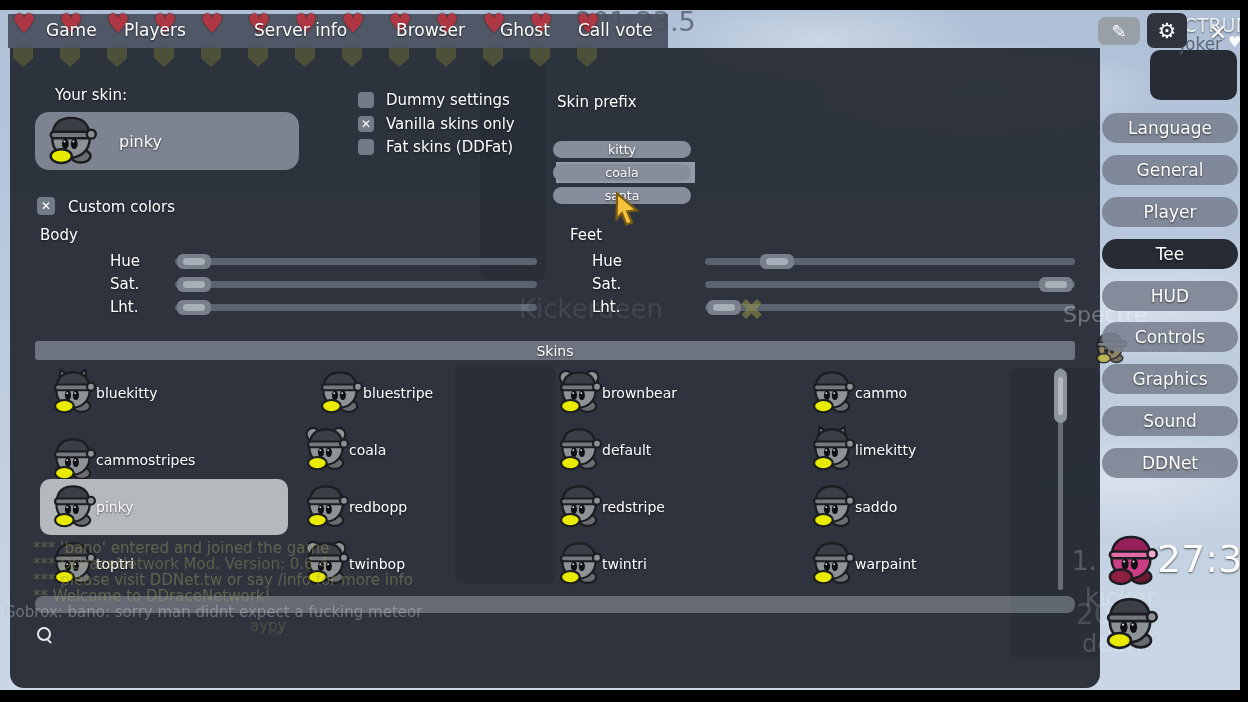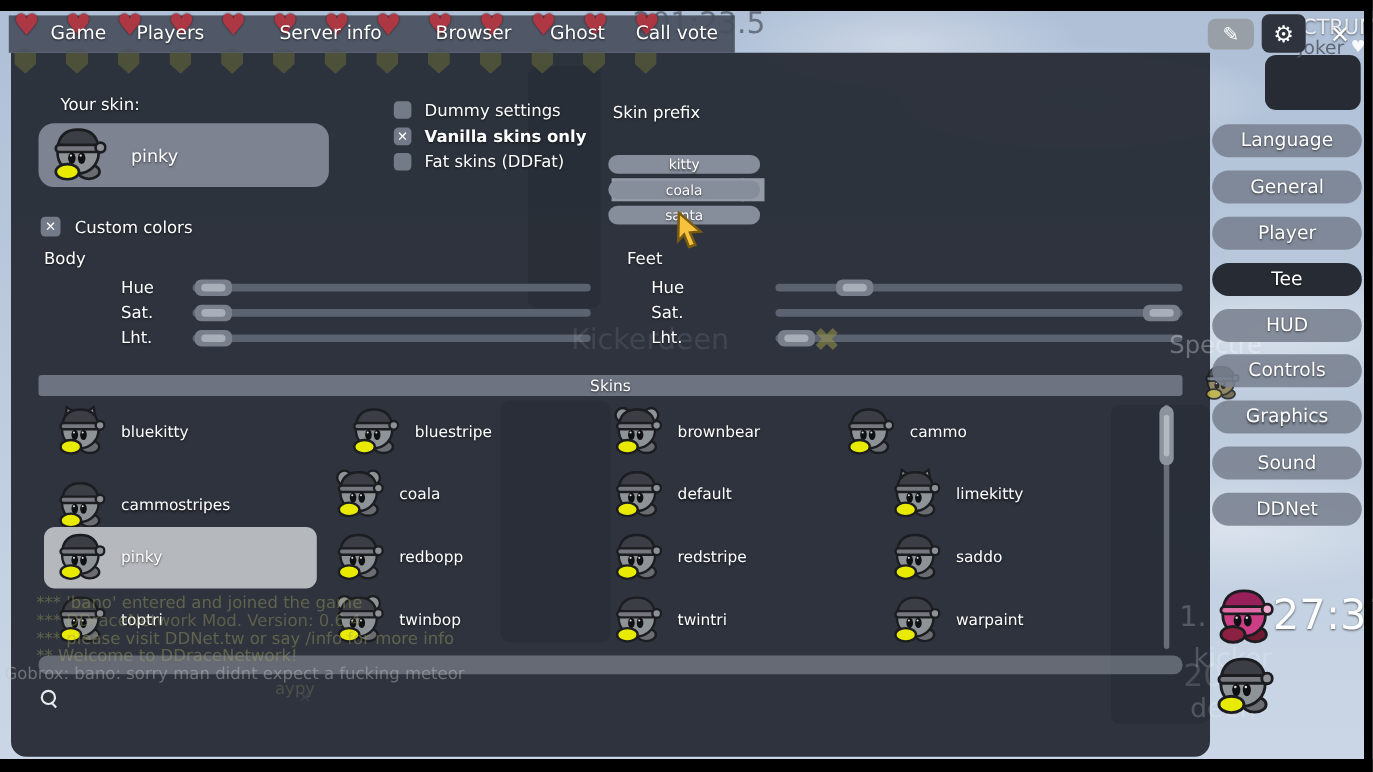--- a/index.html
+++ b/index.html
@@ -35,21 +35,21 @@
   .pill{position:absolute;left:543px;width:138px;height:17px;background:#878e9b;border-radius:9px;
     display:flex;align-items:center;justify-content:center;font-size:12.5px;}
   .rail{position:absolute;height:7px;border-radius:4px;background:#5c6370;}
   .knob{position:absolute;top:-4px;width:34px;height:15px;border-radius:6px;background:#79808c;
     display:flex;align-items:center;justify-content:center;}
   .knob i{display:block;width:22px;height:7px;border-radius:4px;background:#a9afb8;}
   #skins-header{left:25px;top:293px;width:1040px;height:19px;background:#6d7380;border-radius:3px;
     display:flex;align-items:center;justify-content:center;font-size:14px;}
   .skin-item{position:absolute;width:248px;height:56px;display:flex;align-items:center;border-radius:10px;}
   .skin-item.selected{background:#b5b8bd;}
-  .skin-item .nm{margin-left:14px;font-size:14px;}
+  .skin-item .nm{font-size:14px;}
   .tab{position:absolute;left:1102px;width:136px;height:30px;border-radius:15px;
     background:rgba(121,129,143,.88);display:flex;align-items:center;justify-content:center;
     font-size:17px;z-index:12;cursor:pointer;}
   .tab.active{background:#262b34;}
   .chatline{position:absolute;font-size:15px;color:rgba(168,168,96,.42);white-space:nowrap;z-index:11;}
   .ghost{position:absolute;color:rgba(255,255,255,.38);z-index:11;white-space:nowrap;}
   input{font-family:inherit;}
   #prefix-input{left:546px;top:114px;width:108px;height:21px;background:#959ba6;border:none;
     color:#fff;font-size:14px;padding:0 6px;text-shadow:0 1px 2px rgba(0,0,0,.5);}
   #prefix-clear{left:664px;top:114px;width:21px;height:21px;background:#959ba6;color:#fff;
@@ -196,21 +196,21 @@
             <circle cx="35" cy="35" r="1.3" fill="#fff" opacity=".85"></circle>
             <ellipse cx="20" cy="53" rx="13" ry="8.5" fill="#e8ea00" stroke="#1b1d20" stroke-width="3"></ellipse>
           </svg></div>
       <div class="wtxt" style="margin-left:22px;font-size:16px;">pinky</div>
     </div>
 
     <div id="checkbox-col">
         <div class="checkbox" style="left: 348px; top: 44px;"></div>
         <div class="abs wtxt label15" style="left: 376px; top: 43px;">Dummy settings</div>
         <div class="checkbox" style="left: 348px; top: 67.5px;">✕</div>
-        <div class="abs wtxt label15" style="left: 376px; top: 66.5px; font-weight: bold;">Vanilla skins only</div>
+        <div class="abs wtxt label15" style="left: 376px; top: 66.5px;">Vanilla skins only</div>
         <div class="checkbox" style="left: 348px; top: 91px;"></div>
         <div class="abs wtxt label15" style="left: 376px; top: 90px;">Fat skins (DDFat)</div>
       </div>
 
     <div class="abs wtxt label15" style="left:547px;top:45px;">Skin prefix</div>
     <input id="prefix-input" class="abs" value="santa" style="">
     <div id="prefix-clear" class="abs">✕</div>
     <div id="prefix-suggestions">
         <div class="pill wtxt" style="top: 93px;">kitty</div>
         <div class="pill wtxt" style="top: 116px;">coala</div>
@@ -308,21 +308,21 @@
               <rect x="7" y="23" width="50" height="8" rx="4" fill="#75797f" stroke="#1b1d20" stroke-width="3"></rect>
               <circle cx="57" cy="26" r="5.5" fill="#8d9196" stroke="#1b1d20" stroke-width="3"></circle>
               <ellipse cx="25" cy="38" rx="4.2" ry="6.5" fill="#0e1012"></ellipse>
               <ellipse cx="36" cy="38" rx="4.2" ry="6.5" fill="#0e1012"></ellipse>
               <circle cx="24" cy="35" r="1.3" fill="#fff" opacity=".85"></circle>
               <circle cx="35" cy="35" r="1.3" fill="#fff" opacity=".85"></circle>
               <ellipse cx="20" cy="53" rx="13" ry="8.5" fill="#e8ea00" stroke="#1b1d20" stroke-width="3"></ellipse>
             </svg></div>
           <div class="nm wtxt">brownbear</div>
         </div>
-        <div class="skin-item" style="left: 747px; top: 317px; text-align: center;">
+        <div class="skin-item" style="left: 789px; top: 317px; text-align: center;">
           <div style="margin-left: 10px;"><svg viewBox="0 0 64 64" width="46" height="46">
               <ellipse cx="44" cy="53" rx="12" ry="8" fill="#696c70" stroke="#1b1d20" stroke-width="3"></ellipse>
               <circle cx="32" cy="32" r="23" fill="#8e9398" stroke="#1b1d20" stroke-width="3"></circle>
               <ellipse cx="32" cy="23" rx="13" ry="7" fill="rgba(255,255,255,0.10)"></ellipse>
               <path d="M9 27 Q11 6 32 6 Q53 6 55 27 Z" fill="#3b3e44" stroke="#1b1d20" stroke-width="3"></path>
               <rect x="7" y="23" width="50" height="8" rx="4" fill="#75797f" stroke="#1b1d20" stroke-width="3"></rect>
               <circle cx="57" cy="26" r="5.5" fill="#8d9196" stroke="#1b1d20" stroke-width="3"></circle>
               <ellipse cx="25" cy="38" rx="4.2" ry="6.5" fill="#0e1012"></ellipse>
               <ellipse cx="36" cy="38" rx="4.2" ry="6.5" fill="#0e1012"></ellipse>
               <circle cx="24" cy="35" r="1.3" fill="#fff" opacity=".85"></circle>

